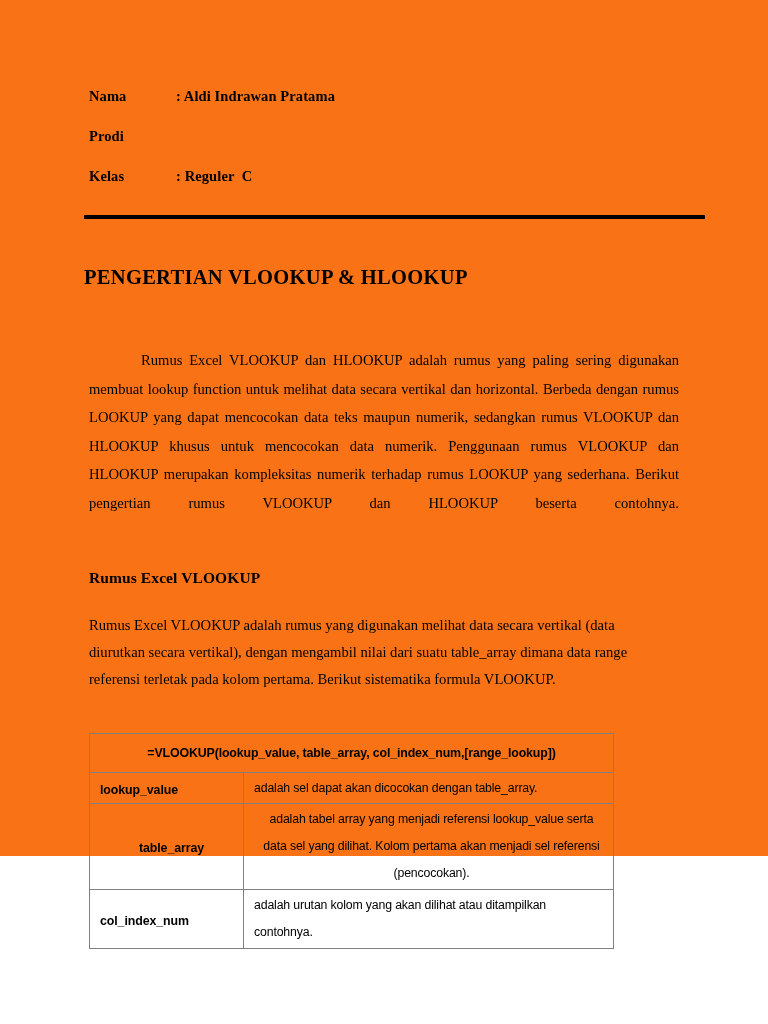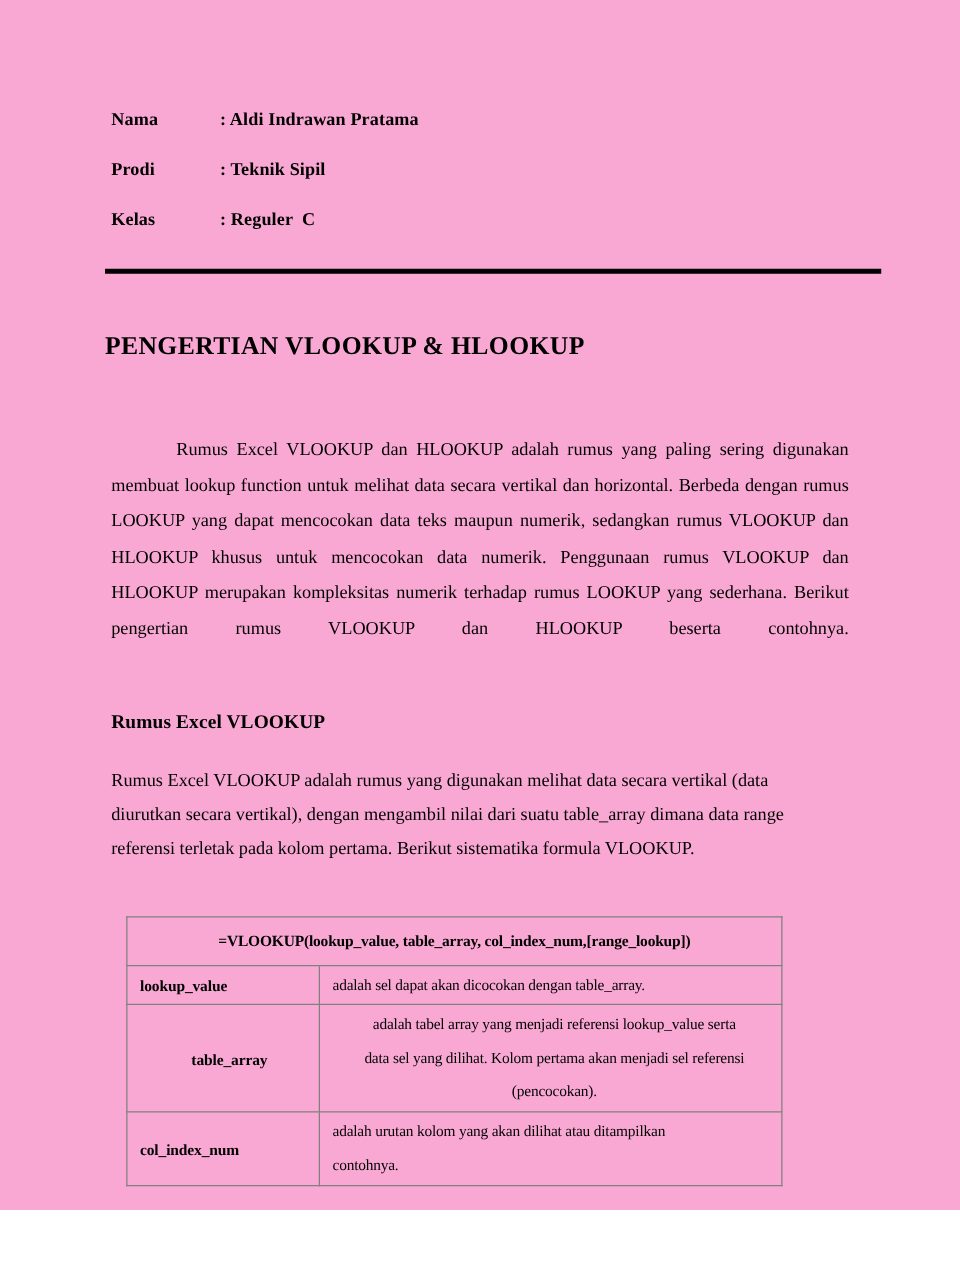--- a/index.html
+++ b/index.html
@@ -13,22 +13,22 @@
     position: relative;
     font-family: "Liberation Serif", "DejaVu Serif", serif;
     color: #000000;
     overflow: hidden;
   }
 
   .page {
     position: absolute;
     top: 0; left: 0;
     width: 768px;
-    height: 968px;
-    background: #f9a8d4;
+    height: 856px;
+    background: #f97316;
   }
 
   
   .id-block {
     position: absolute;
     left: 89px;
     top: 88px;
     width: 560px;
   }
   .id-row {
@@ -107,22 +107,21 @@
   }
 
   
   .syntax-table {
     position: absolute;
     left: 89px;
     top: 733px;
     width: 524px;
     border-collapse: collapse;
     table-layout: fixed;
-    font-family: Liberation Serif, serif;
-    margin-left: 12px;
+    font-family: Liberation Sans, sans-serif;
   }
   .syntax-table td {
     border: 1px solid #808080;
     vertical-align: middle;
     padding: 0;
   }
   .syntax-table .hdr-cell {
     text-align: center;
     font-weight: bold;
     font-size: 12.4px;
@@ -153,21 +152,20 @@
 
 <div class="page">
 
   <div class="id-block">
     <div class="id-row">
       <span class="id-label">Nama</span>
       <span class="id-value">: Aldi Indrawan Pratama</span>
     </div>
     <div class="id-row">
       <span class="id-label">Prodi</span>
-      <span class="id-value">: Teknik Sipil</span>
     </div>
     <div class="id-row">
       <span class="id-label">Kelas</span>
       <span class="id-value">: Reguler  C</span>
     </div>
   </div>
 
   <div class="rule"></div>
 
   <div class="doc-title">PENGERTIAN VLOOKUP &amp; HLOOKUP</div>

